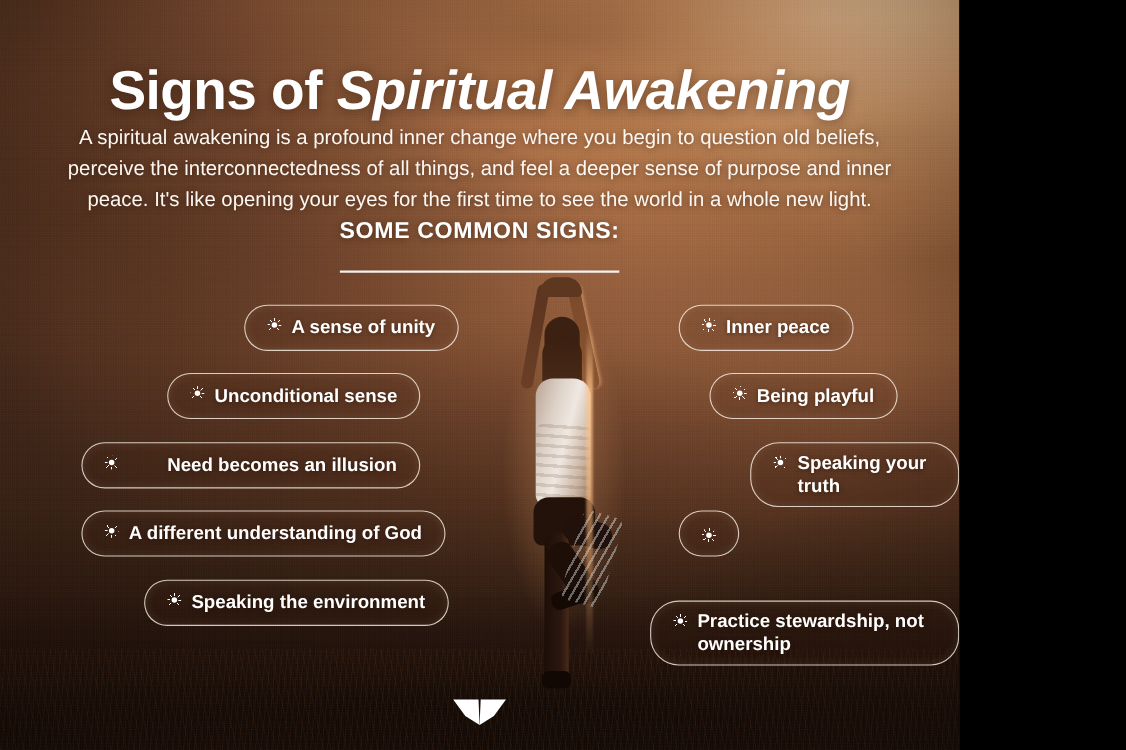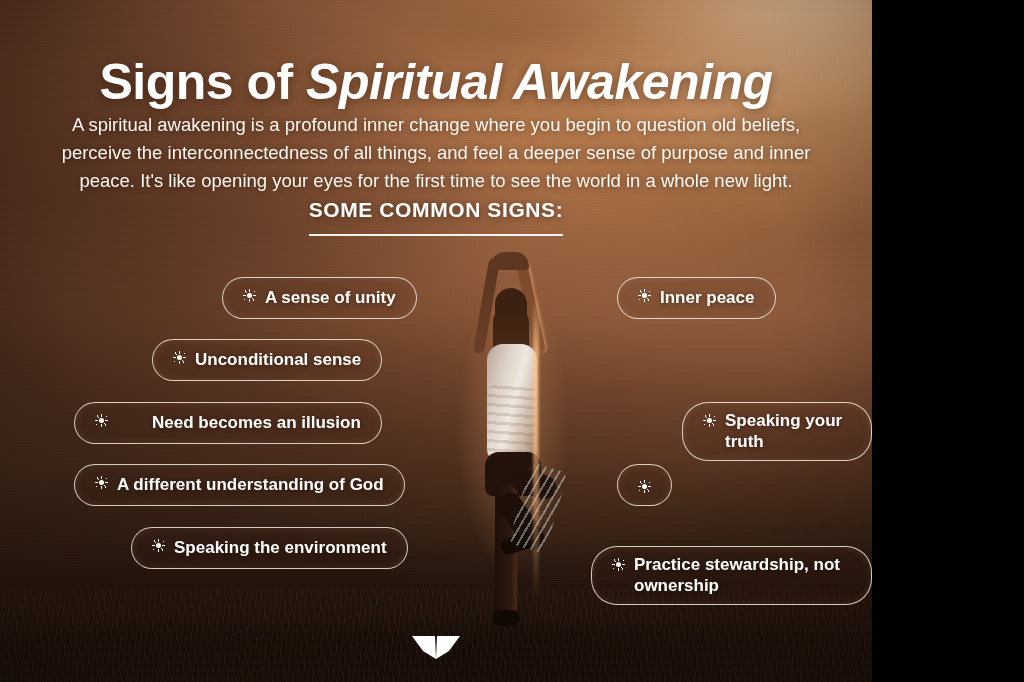--- a/index.html
+++ b/index.html
@@ -249,21 +249,21 @@
     width: 100%;
     text-align: center;
   }
   .subhead {
     display: inline-block;
     color: #ffffff;
     font-size: 21px;
     font-weight: 700;
     letter-spacing: 0.6px;
     text-shadow: 0 1px 6px rgba(40,18,6,0.5);
-    padding-bottom: 12px;
+    padding-bottom: 24px;
     border-bottom: 2px solid rgba(255,255,255,0.92);
   }
 
   
   .pill {
     position: absolute;
     display: flex;
     align-items: center;
     gap: 9px;
     box-sizing: border-box;
@@ -389,20 +389,24 @@
     </div>
     <div class="pill" style="left:131px; top:527px;">
       <span class="sun-icon"></span>
       <span class="pill-label">Speaking the environment</span>
     </div>
 
     <div class="pill" style="left:617px; top:277px;">
       <span class="sun-icon"></span>
       <span class="pill-label">Inner peace</span>
     </div>
+    <div class="pill" style="left:645px; top:339px;">
+      <span class="sun-icon"></span>
+      <span class="pill-label">Being playful</span>
+    </div>
     <div class="pill" style="left:682px; top:402px;">
       <span class="sun-icon"></span>
       <span class="pill-label">Speaking your truth</span>
     </div>
     <div class="pill two-line" style="left:617px; top:464px;">
       <span class="sun-icon"></span>
     </div>
     <div class="pill" style="left:591px; top:546px;">
       <span class="sun-icon"></span>
       <span class="pill-label">Practice stewardship, not ownership</span>

